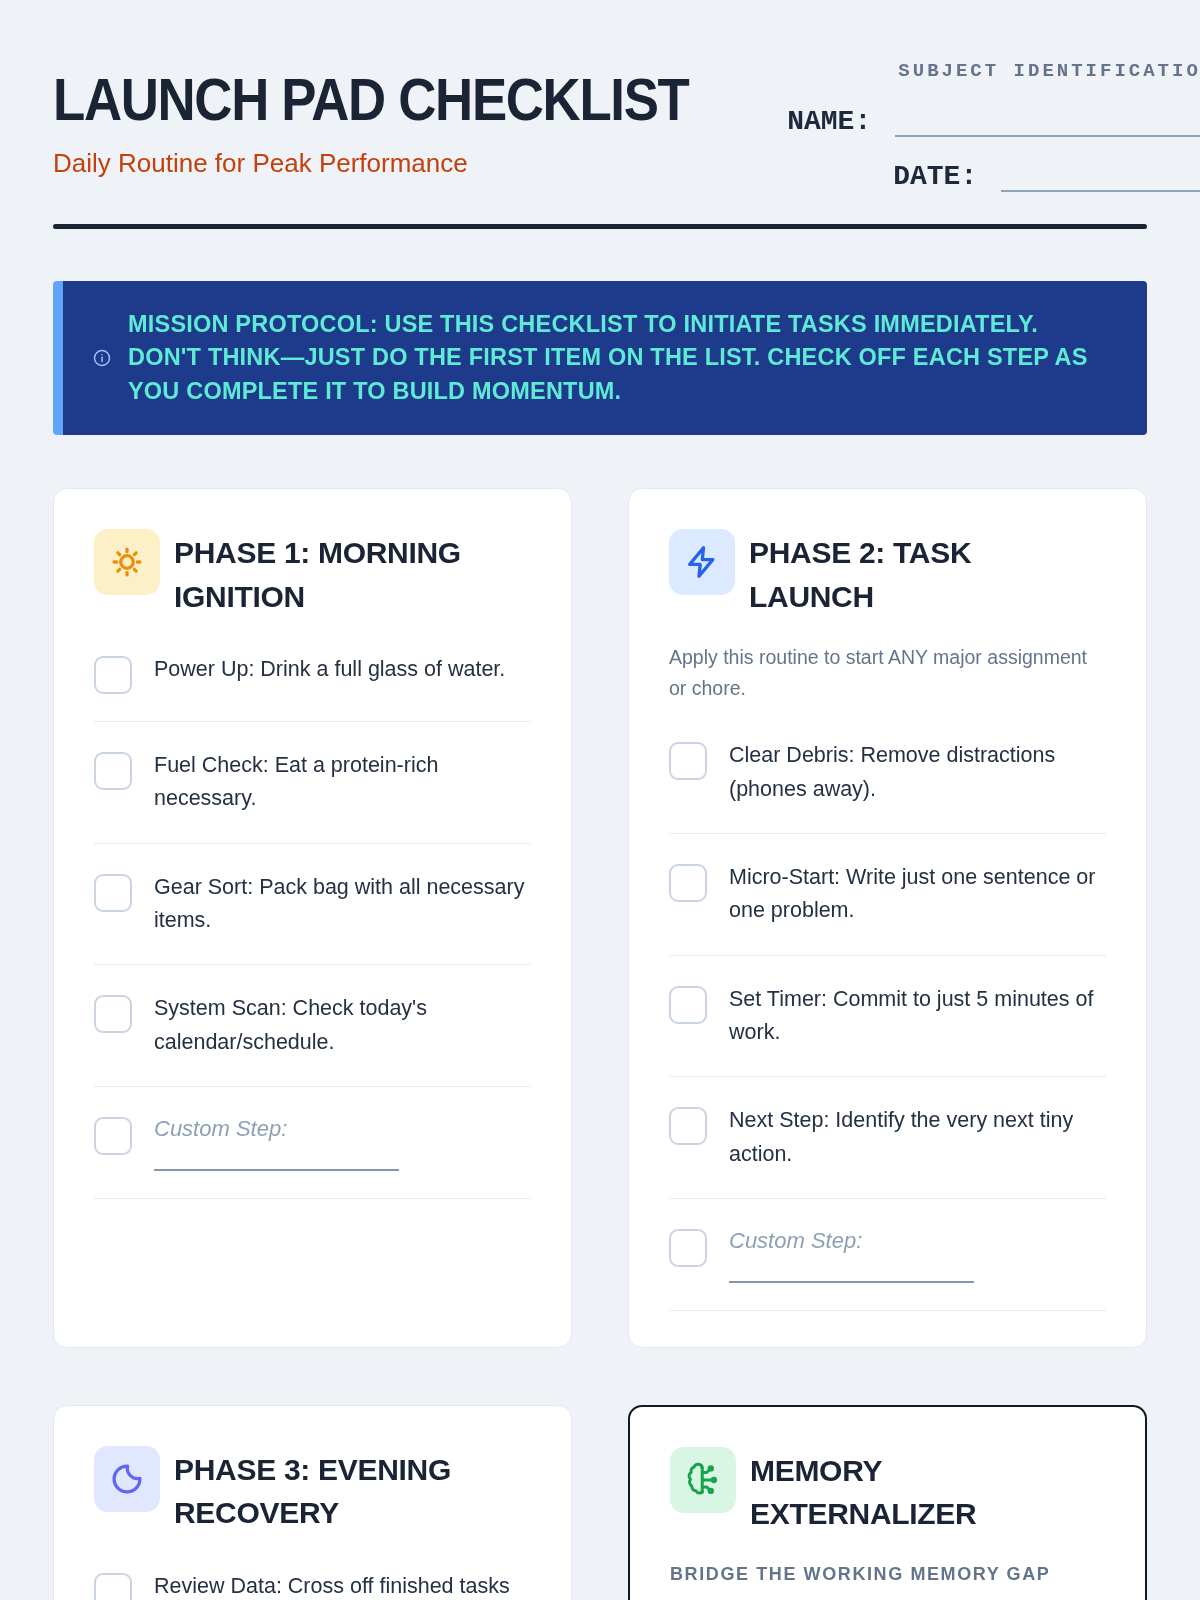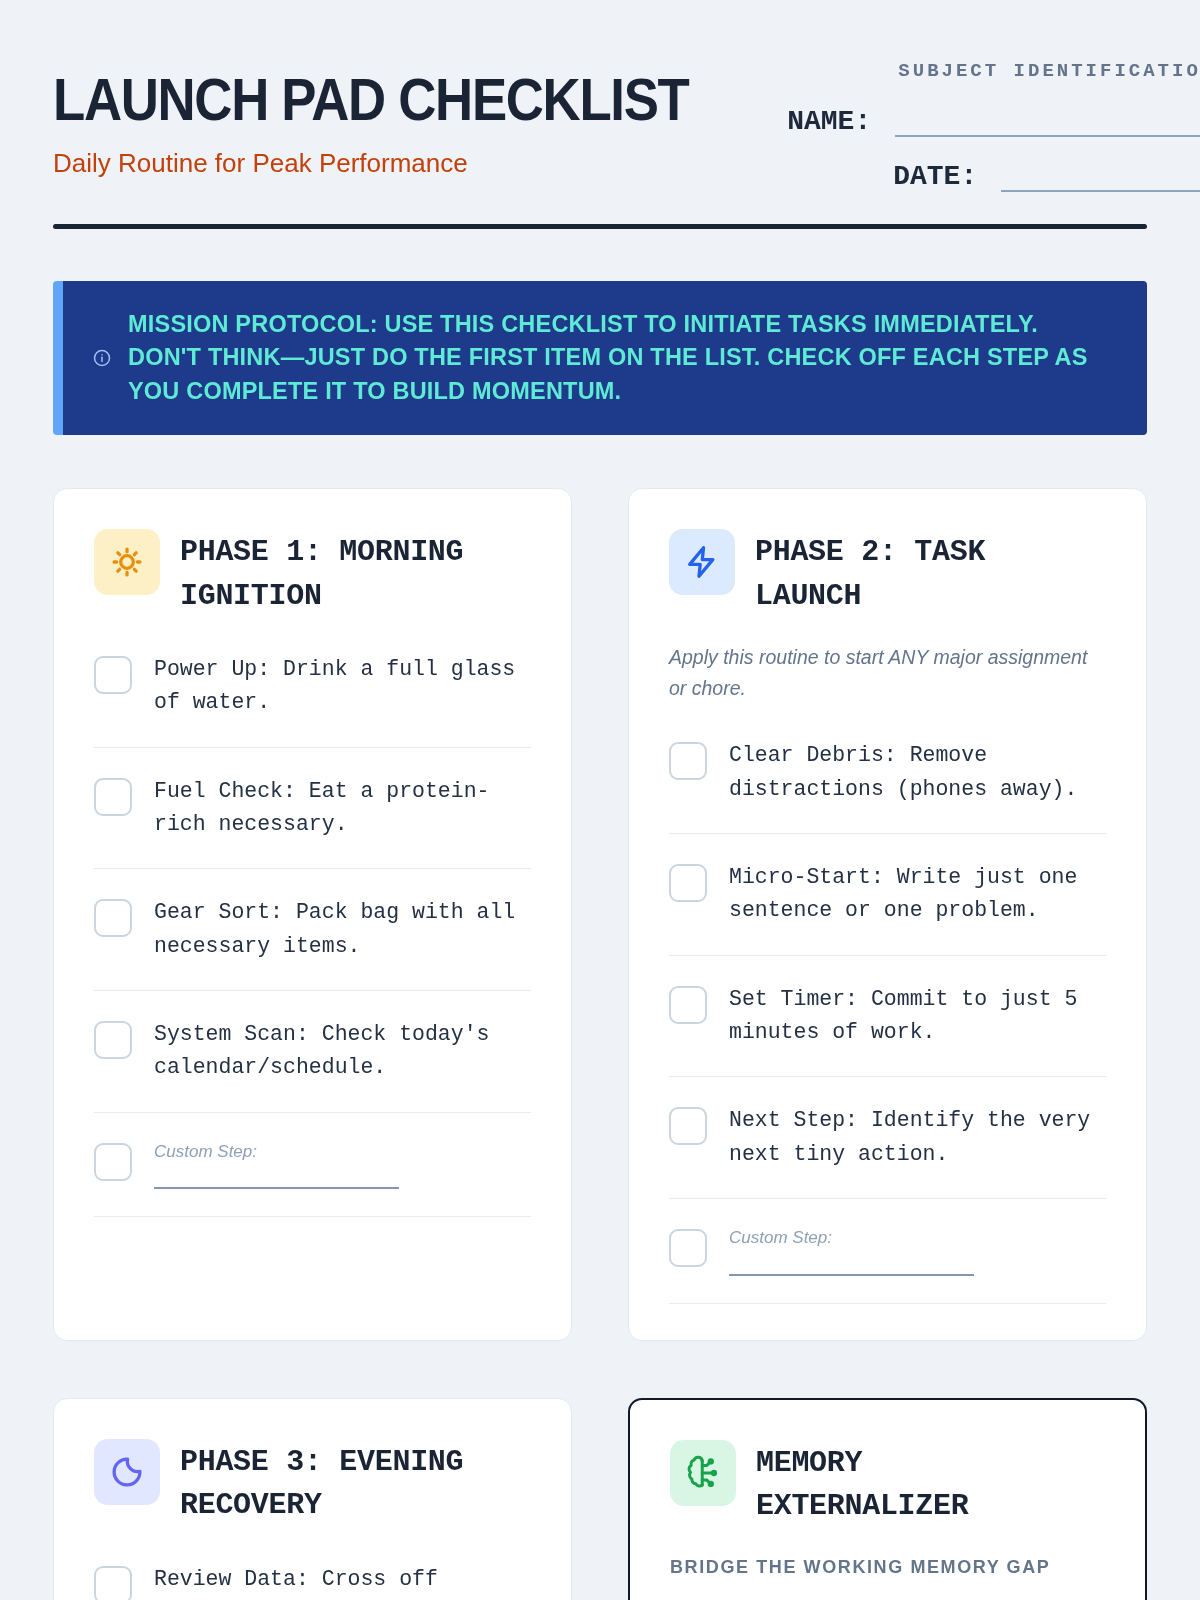--- a/index.html
+++ b/index.html
@@ -36,39 +36,39 @@
   .banner-text {
     margin:0; max-width:965px; color:#5eead4; font-weight:bold; font-size:23.5px;
     line-height:1.42; letter-spacing:.2px;
   }
 
   
   .cards-grid { display:grid; grid-template-columns:1fr 1fr; column-gap:56px; row-gap:57px; margin-top:53px; }
   .card { background:#fff; border:1px solid #e4e9f1; border-radius:14px; padding:40px 40px 36px; }
   .card.memory-card { border:2px solid #111a2b; }
 
-  .card-head { display:flex; align-items:flex-start; gap:20px;font-family:Liberation Mono, monospace; }
+  .card-head { display:flex; align-items:flex-start; gap:14px; }
   .card-icon { width:66px; height:66px; border-radius:14px; display:flex; align-items:center; justify-content:center; flex-shrink:0; }
   .icon-amber  { background:#fdf0c6; }
   .icon-blue   { background:#dbeafe; }
   .icon-indigo { background:#e0e7ff; }
   .icon-green  { background:#d9f6e5; }
   .card-title { margin:2px 0 0; font-size:30px; font-weight:bold; letter-spacing:-.3px; line-height:1.45; color:#1b2435; max-width:300px; }
 
-  .card-note { margin:24px 0 0; font-style:italic; color:#64748b; font-size:19.5px; line-height:1.6; }
+  .card-note { margin:24px 0 0; color:#64748b; font-size:19.5px; line-height:1.6; }
 
   .check-list { list-style:none; margin:8px 0 0; padding:0; }
   .check-item { display:flex; gap:22px; padding:27px 0; border-bottom:1px solid #e7ecf2; }
   .checkbox {
     width:38px; height:38px; border:2px solid #cbd5e1; border-radius:9px;
     background:#fff; flex-shrink:0; margin-top:3px; cursor:pointer;
   }
-  .item-text { font-size:21.5px; line-height:1.55; color:#243043;font-family:Liberation Mono, monospace; }
+  .item-text { font-size:21.5px; line-height:1.55; color:#243043; }
   .custom-wrap { display:flex; flex-direction:column; }
-  .custom-label { font-style:italic; color:#8fa0b5; font-size:17px; line-height:1.4; }
+  .custom-label { font-style:italic; color:#8fa0b5; font-size:22px; line-height:1.4; }
   .custom-line { display:block; width:245px; height:26px; border-bottom:2px solid #8696ad; }
 
   .memory-subheading { margin:28px 0 0; font-size:18px; font-weight:bold; letter-spacing:1.6px; color:#64748b; }
   .dashed-box { margin-top:22px; height:170px; border:2px dashed #cbd5e1; border-radius:10px; background:#fbfcfe; }
 </style>
 </head>
 <body>
 
 <div class="page">
 

